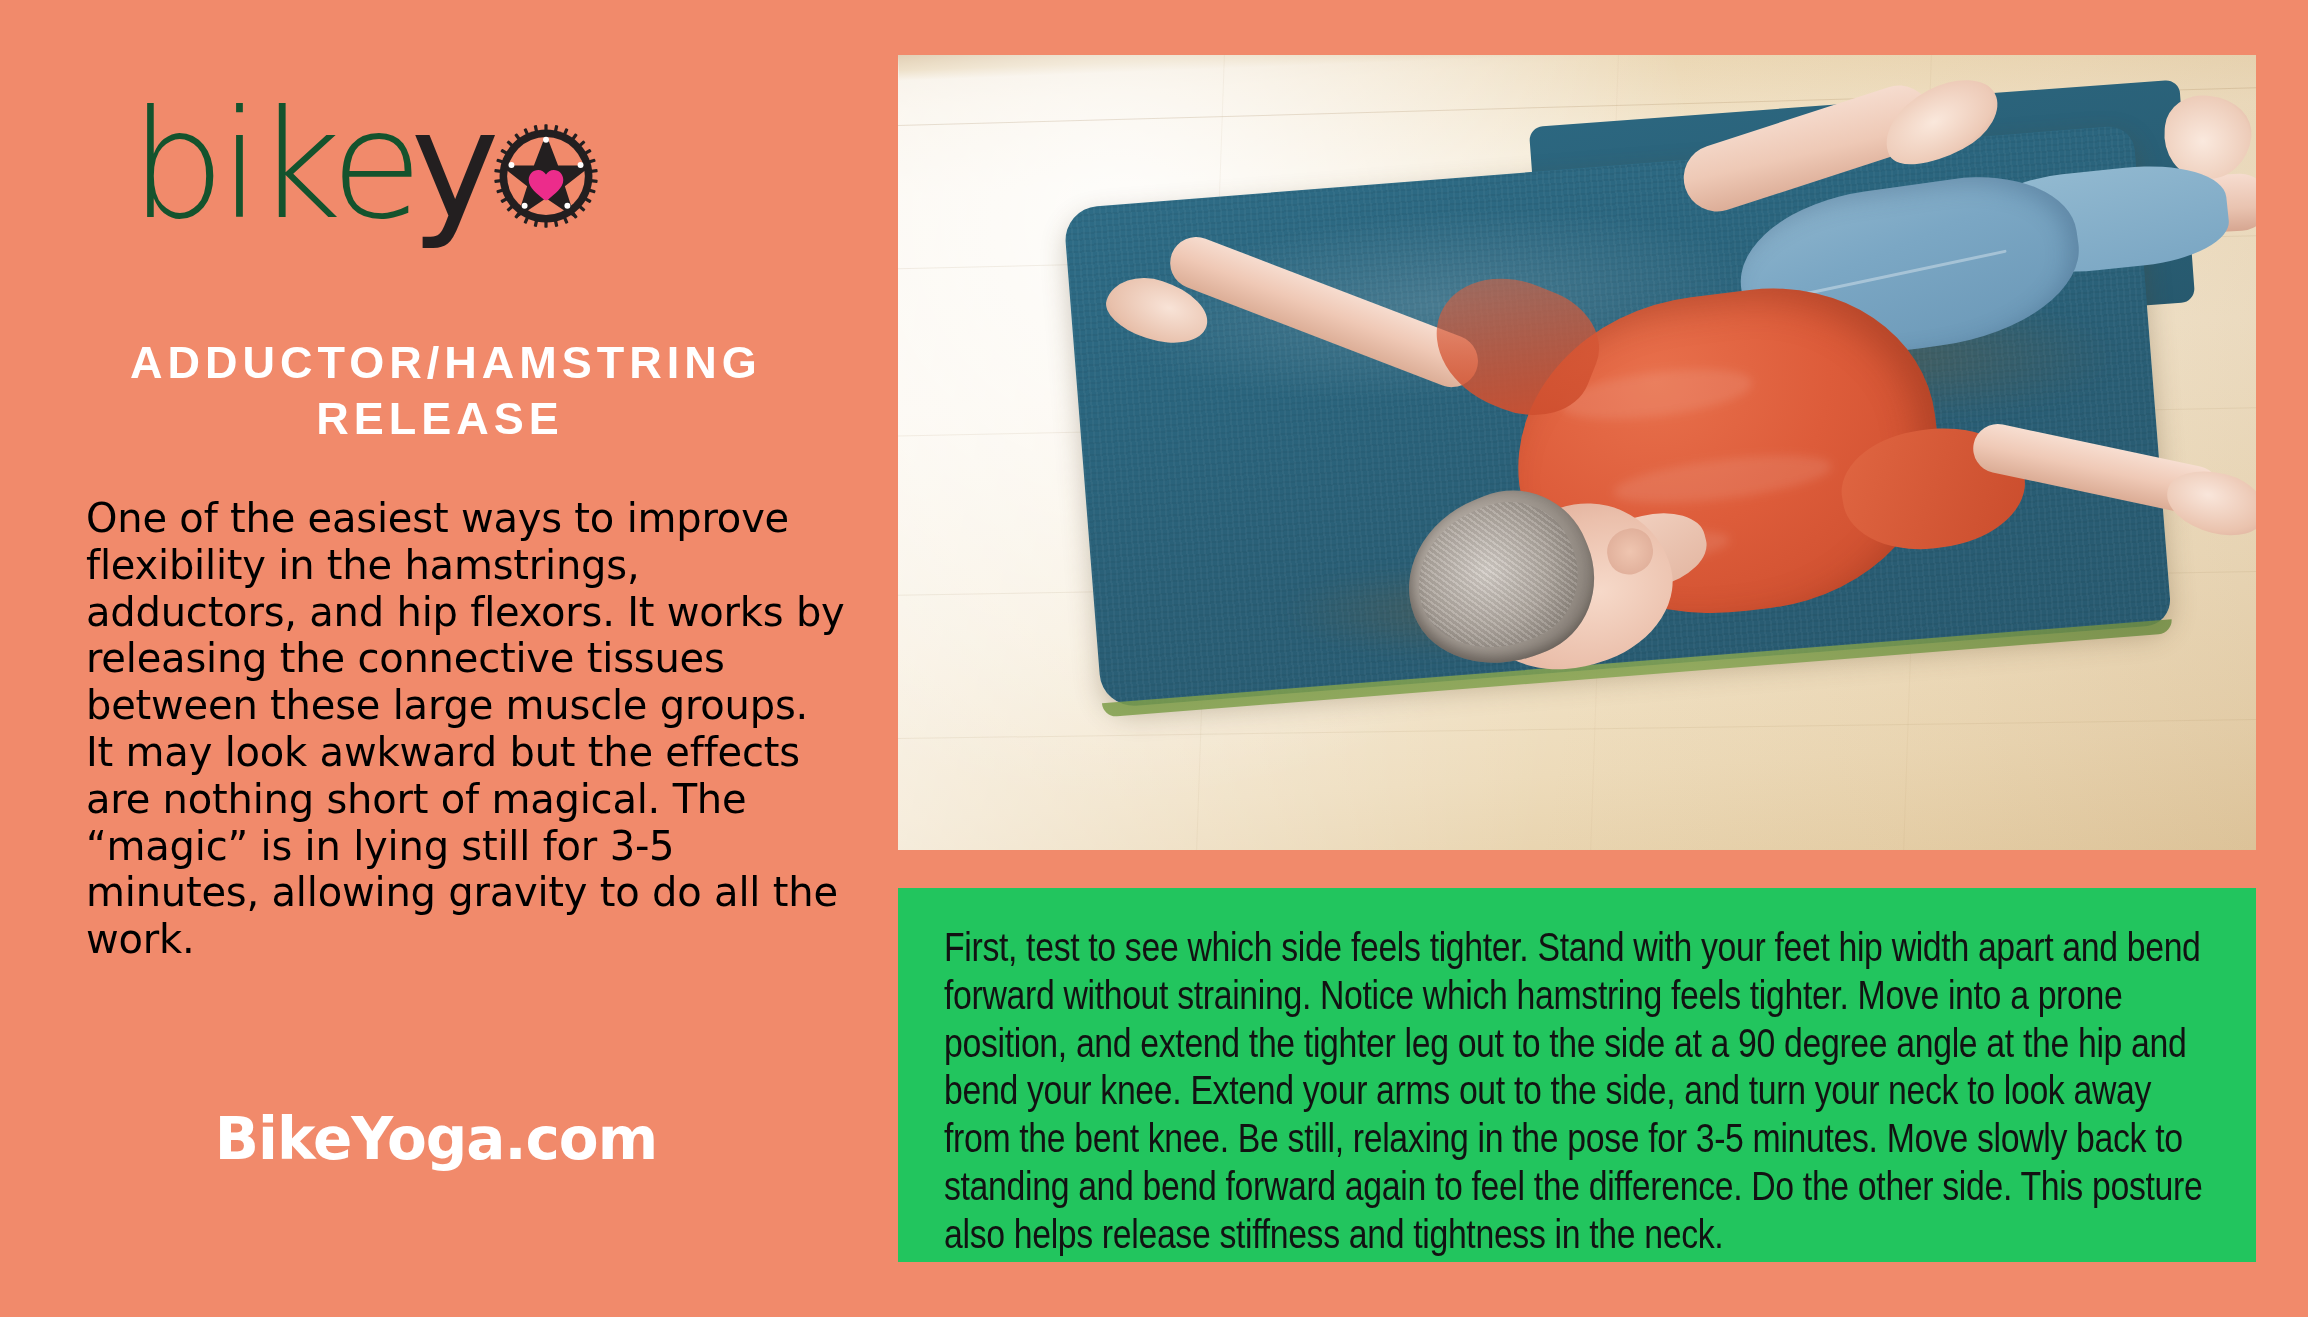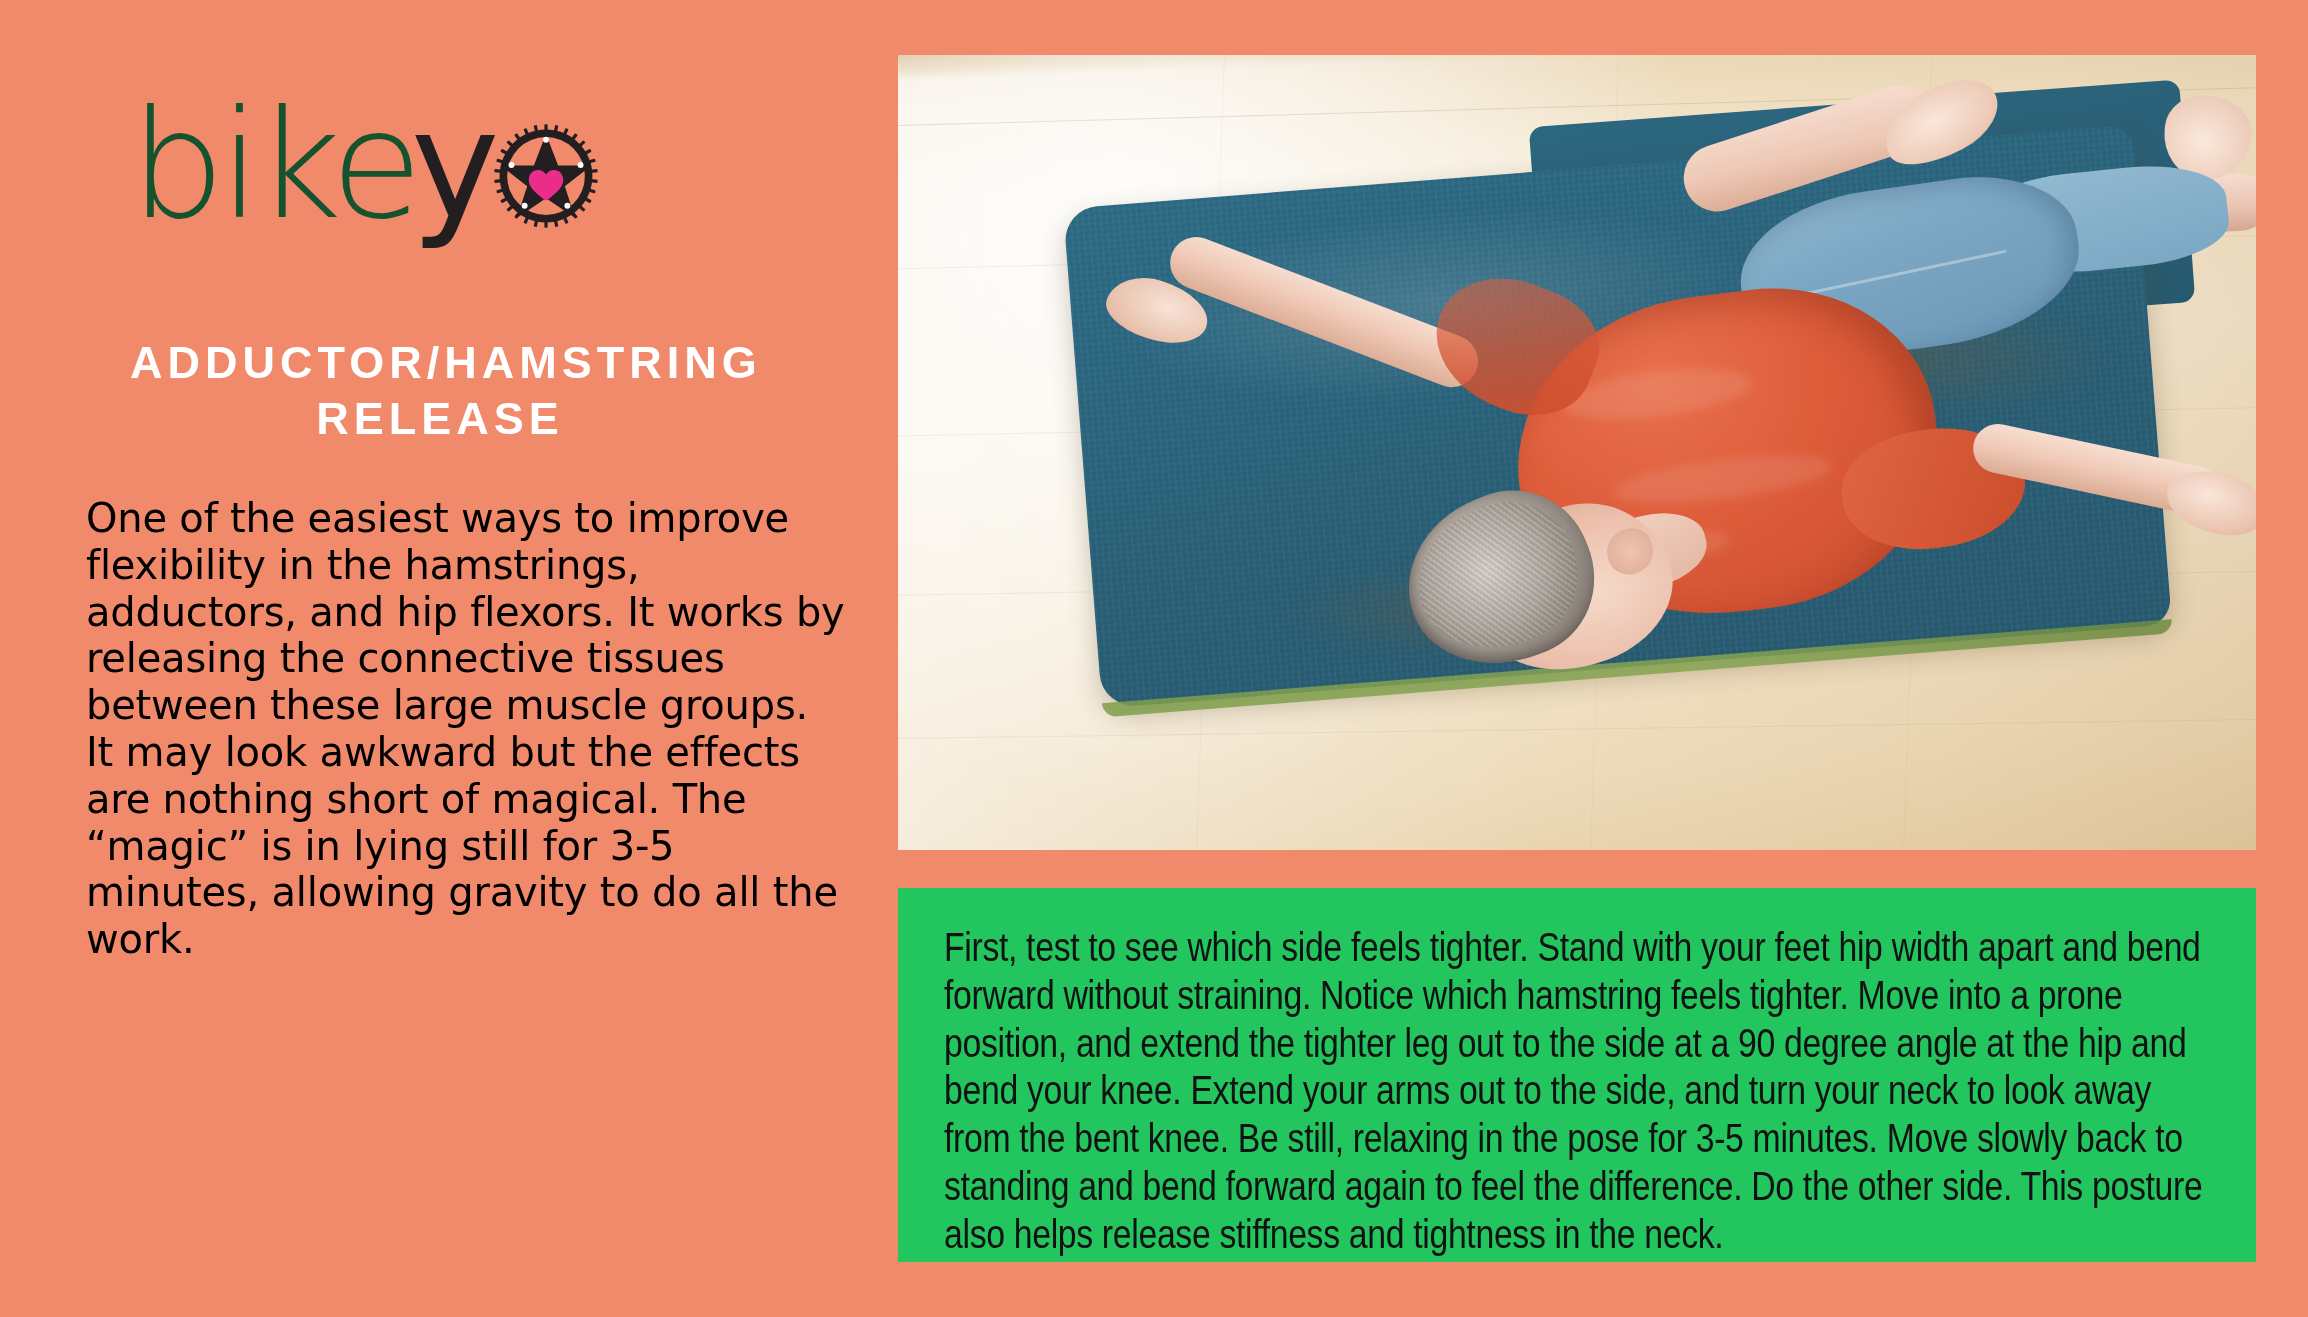--- a/index.html
+++ b/index.html
@@ -560,20 +560,21 @@
           </svg>
         </span>
       </div>
     </div>
 
     <h1 class="title">ADDUCTOR/HAMSTRING RELEASE</h1>
 
     <p class="body-copy">One of the easiest ways to improve flexibility in the hamstrings, adductors, and hip flexors. It works by releasing the connective tissues between these large muscle groups. It may look awkward but the effects are nothing short of magical. The “magic” is in lying still for 3-5 minutes, allowing gravity to do all the work.</p>
 
 
+    <div class="site-url">BikeYoga.com</div>
   </div>
 
   <div class="photo-frame">
     <div class="photo">
 
       <div class="floor"></div>
       <div class="wall-strip"></div>
       <div class="floor-sheen"></div>
 
       <div class="plank" style="top:9%;  transform:rotate(-1.6deg);"></div>

